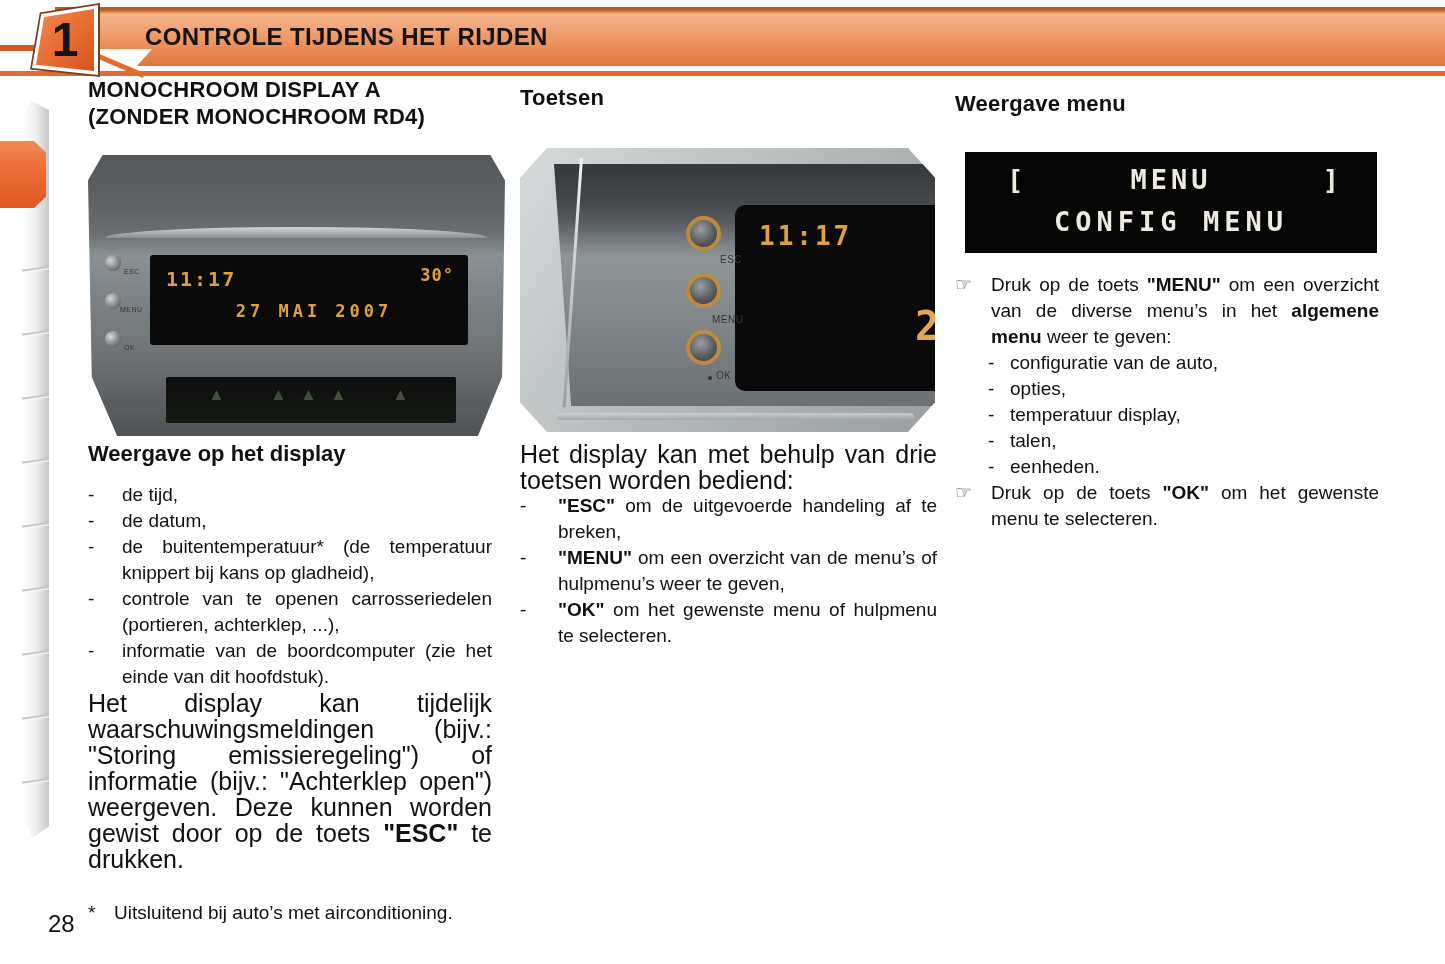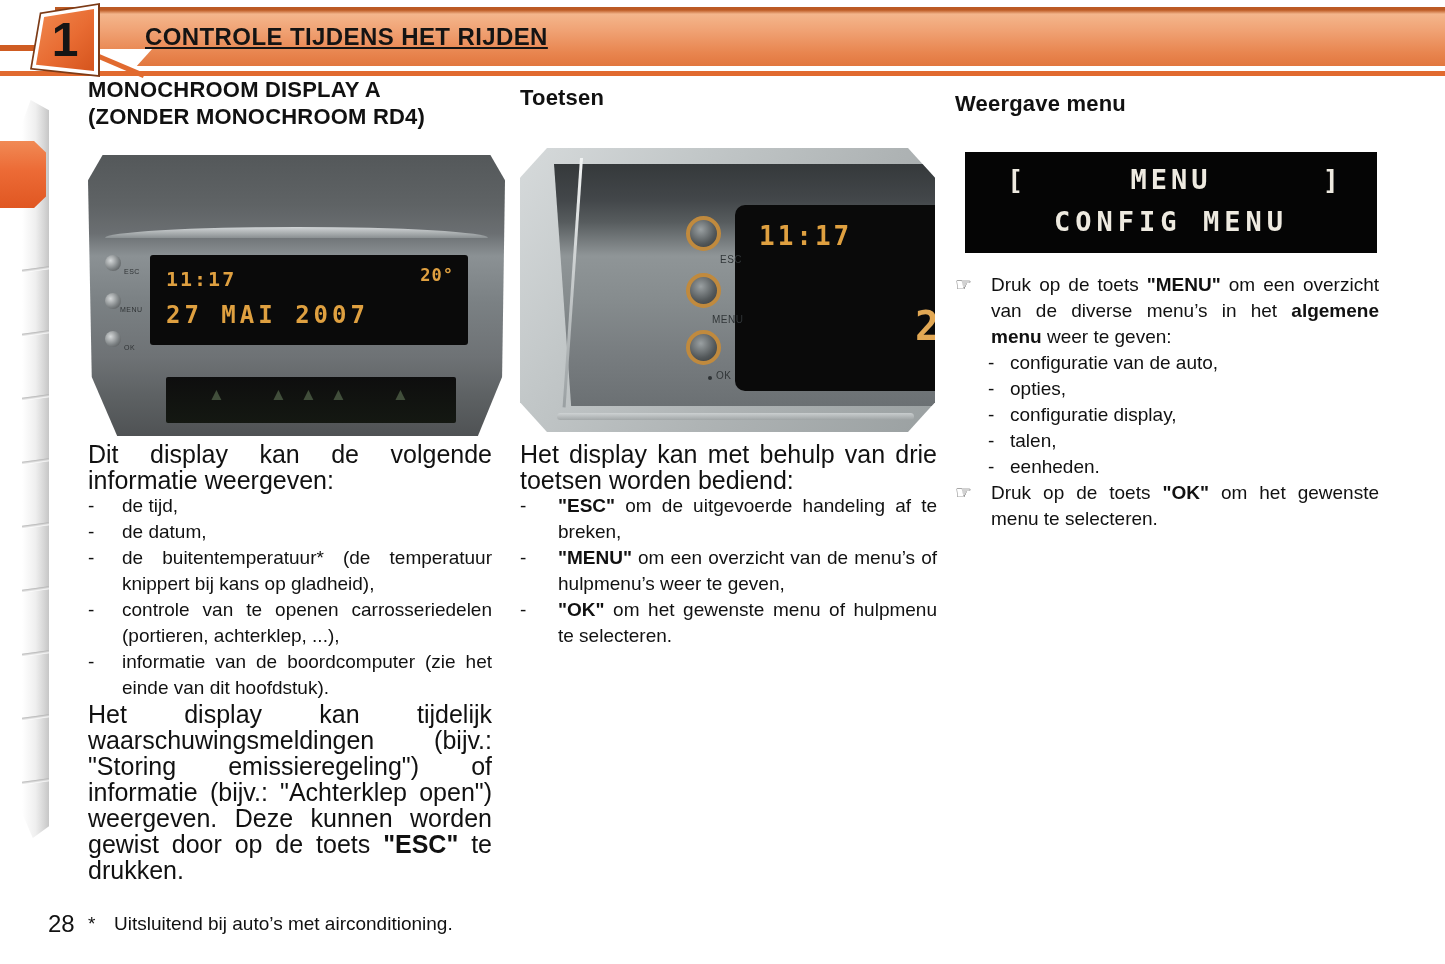--- a/index.html
+++ b/index.html
@@ -8,21 +8,21 @@
     font-family:"Liberation Sans", sans-serif;color:#111;overflow:hidden;
     -webkit-hyphens:auto;hyphens:auto;
   }
   
   #header-bar{
     position:absolute;left:55px;top:7px;width:1390px;height:59px;
     background:linear-gradient(180deg,#bc5a24 0%,#bc5a24 5%,#f4b68c 12%,#f0a274 40%,#e8854f 78%,#e2773f 100%);
   }
   #header-title{
     position:absolute;left:90px;top:50%;transform:translateY(-50%);
-    font-size:24px;font-weight:bold;letter-spacing:.4px;color:#141414;white-space:nowrap;text-decoration:underline;
+    font-size:24px;font-weight:bold;letter-spacing:.4px;color:#141414;white-space:nowrap;
   }
   #header-notch{position:absolute;left:78px;top:49px;width:66px;height:18px;background:#fff;transform:skewX(-42deg);}
   #header-diag{position:absolute;left:97px;top:53px;width:52px;height:5px;background:#e16a2f;transform:rotate(23deg);transform-origin:left top;}
   #header-rule{position:absolute;left:0;top:71px;width:1445px;height:5px;background:#e16a2f;}
   #badge-tail{position:absolute;left:0;top:45px;width:36px;height:6px;background:#cf5c22;}
   .badge-shape{clip-path:polygon(14% 13%,100% 0,100% 100%,0 90%);}
   #chapter-badge-outline{position:absolute;left:30px;top:3px;width:70px;height:74px;background:#7c3a16;}
   #chapter-badge-white{position:absolute;left:2px;top:2px;width:66px;height:70px;background:#ffffff;}
   #chapter-badge-fill{
     position:absolute;left:4px;top:4px;width:58px;height:62px;
@@ -54,21 +54,21 @@
     clip-path:polygon(3.5% 0,96.5% 0,100% 9%,99.3% 79%,93.5% 100%,7% 100%,.9% 79%,0 9%);
     background:linear-gradient(180deg,#54585a 0%,#5f6365 18%,#6b6f72 28%,#8b9194 36%,#7b8184 52%,#6e7275 72%,#5d6163 86%,#4f5254 100%);
   }
   #p1-chrome{position:absolute;left:4%;top:72px;width:92%;height:11px;
     border-radius:50% 50% 0 0 / 100% 100% 0 0;
     background:linear-gradient(180deg,#e4e8e9,#8e9496);opacity:.85;}
   #p1-screen{position:absolute;left:62px;top:100px;width:318px;height:90px;background:#0a0a0a;border-radius:3px;}
   .amber{font-family:"DejaVu Sans Mono",monospace;font-weight:bold;color:#dfa040;}
   #p1-time{position:absolute;left:16px;top:12px;font-size:20px;letter-spacing:2px;}
   #p1-temp{position:absolute;right:14px;top:10px;font-size:17px;letter-spacing:1px;}
-  #p1-date{position:absolute;left:16px;right:0;top:46px;text-align:left;font-size:24px;letter-spacing:4px;}
+  #p1-date{position:absolute;left:10px;right:0;top:46px;text-align:center;font-size:17px;letter-spacing:4px;}
   .p1-btn{position:absolute;left:17px;width:16px;height:16px;border-radius:50%;
     background:radial-gradient(circle at 35% 35%,#d5d8d9,#7f8486 55%,#45484a);}
   .p1-lbl{position:absolute;font-size:7px;color:#2f3335;letter-spacing:.5px;}
   #p1-vent{position:absolute;left:78px;top:222px;width:290px;height:46px;border-radius:2px;
     background:linear-gradient(180deg,#0e0e0e,#141812);}
   .vent-tree{position:absolute;top:8px;font-size:17px;color:#4a5a43;opacity:.85;}
   
   #photo2{
     position:absolute;left:520px;top:148px;width:415px;height:284px;overflow:hidden;
     clip-path:polygon(6.5% 0,93.5% 0,100% 10.5%,100% 89.5%,93.5% 100%,6.5% 100%,0 89.5%,0 10.5%);
@@ -157,21 +157,21 @@
 <div id="photo1">
   <div id="p1-chrome"></div>
   <div class="p1-btn" style="top:100px"></div>
   <span class="p1-lbl" style="left:36px;top:113px">ESC</span>
   <div class="p1-btn" style="top:138px"></div>
   <span class="p1-lbl" style="left:32px;top:151px">MENU</span>
   <div class="p1-btn" style="top:176px"></div>
   <span class="p1-lbl" style="left:36px;top:189px">OK</span>
   <div id="p1-screen">
     <span id="p1-time" class="amber">11:17</span>
-    <span id="p1-temp" class="amber">20°</span>
+    <span id="p1-temp" class="amber">30°</span>
     <span id="p1-date" class="amber">27 MAI 2007</span>
   </div>
   <div id="p1-vent">
     <span class="vent-tree" style="left:42px">▲</span>
     <span class="vent-tree" style="left:104px">▲</span>
     <span class="vent-tree" style="left:134px">▲</span>
     <span class="vent-tree" style="left:164px">▲</span>
     <span class="vent-tree" style="left:226px">▲</span>
   </div>
 </div>
@@ -194,21 +194,21 @@
 </div>
 
 <div id="lcd">
   <span id="lcd-bl" class="lcd-text">[</span>
   <div id="lcd-menu" class="lcd-text">MENU</div>
   <span id="lcd-br" class="lcd-text">]</span>
   <div id="lcd-line2" class="lcd-text">CONFIG MENU</div>
 </div>
 
 <div id="col1-text">
-  <p class="jtext">Dit display kan de volgende informatie weergeven:</p>
+  <h3 class="section-title">Weergave op het display</h3>
   <div class="dash-row">
     <span class="dash-marker">-</span>
     <span class="dash-body">de tijd,</span>
   </div>
   <div class="dash-row">
     <span class="dash-marker">-</span>
     <span class="dash-body">de datum,</span>
   </div>
   <div class="dash-row">
     <span class="dash-marker">-</span>
@@ -253,21 +253,21 @@
   <div class="sub-dash-row">
     <span class="sub-dash-marker">-</span>
     <span class="dash-body">configuratie van de auto,</span>
   </div>
   <div class="sub-dash-row">
     <span class="sub-dash-marker">-</span>
     <span class="dash-body">opties,</span>
   </div>
   <div class="sub-dash-row">
     <span class="sub-dash-marker">-</span>
-    <span class="dash-body">configuratie display,</span>
+    <span class="dash-body">temperatuur display,</span>
   </div>
   <div class="sub-dash-row">
     <span class="sub-dash-marker">-</span>
     <span class="dash-body">talen,</span>
   </div>
   <div class="sub-dash-row">
     <span class="sub-dash-marker">-</span>
     <span class="dash-body">eenheden.</span>
   </div>
   <div class="hand-row">

